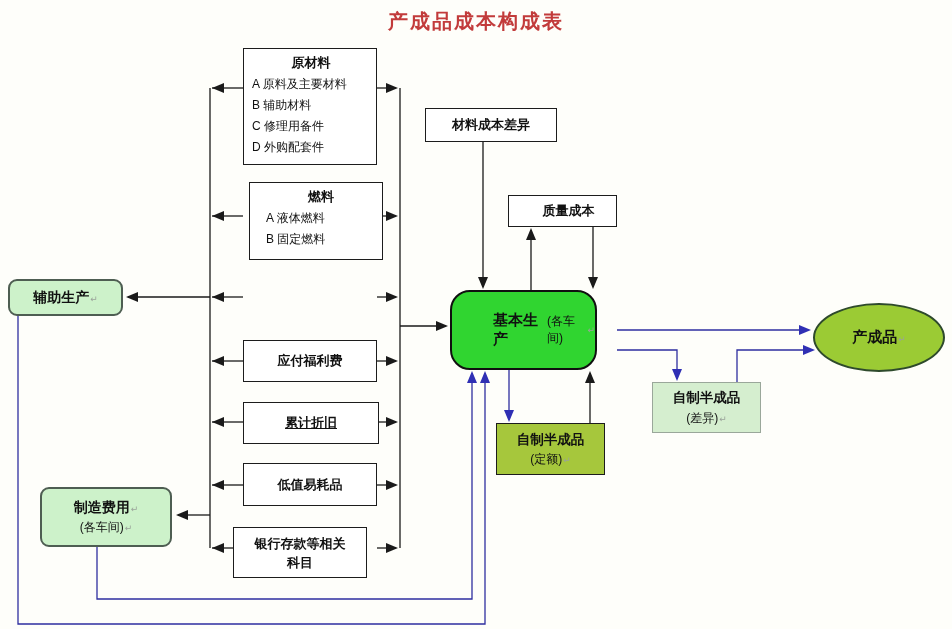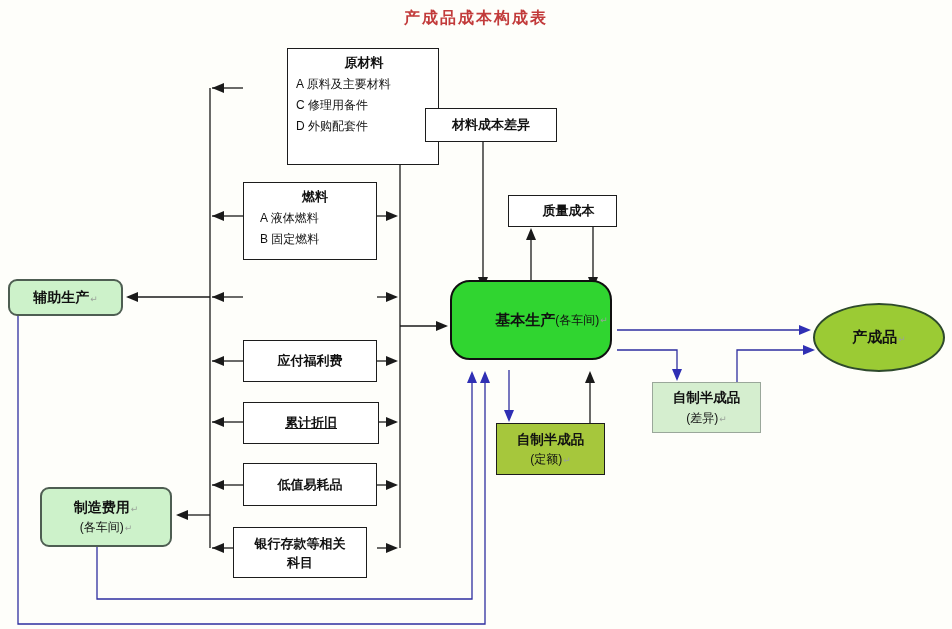--- a/index.html
+++ b/index.html
@@ -21,21 +21,21 @@
         flex-direction:row;align-items:center;}
   #basic-production .t{font-weight:bold;font-size:15px;}
   #basic-production .sub{font-size:12px;}
   .olive{background:#a6c73c;border:1.5px solid #1c1c1c;}
   .olive .t{font-weight:bold;font-size:13.5px;line-height:19px;}
   .pale{background:#d5eecf;border:1px solid #9aa79a;}
   .pale .t{font-weight:bold;font-size:13.5px;line-height:20px;}
   #finished-product{background:#9bcb34;border:2px solid #2e4a2c;border-radius:50%;}
   #finished-product .t{font-weight:bold;font-size:15px;}
   #page-title{position:absolute;left:0;top:8px;width:100%;text-align:center;z-index:2;
-        color:#c23b3b;font-size:16px;font-weight:bold;letter-spacing:2px;}
+        color:#c23b3b;font-size:20px;font-weight:bold;letter-spacing:2px;}
   .bank-line{font-weight:bold;font-size:13px;line-height:19px;text-align:center;}
   svg .k{stroke:#1a1a1a;stroke-width:1.3;fill:none;}
   svg .b{stroke:#2e2ea0;stroke-width:1.3;fill:none;}
   svg .ak{fill:#1a1a1a;stroke:none;}
   svg .ab{fill:#2f2fb4;stroke:none;}
 </style>
 </head>
 <body>
 
 <div id="canvas">
@@ -112,28 +112,29 @@
     <polygon class="ak" points="590,371 585,383 595,383"></polygon>
 
     <polygon class="ab" points="509,422 504,410 514,410"></polygon>
     <polygon class="ab" points="485,371 480,383 490,383"></polygon>
     <polygon class="ab" points="472,371 467,383 477,383"></polygon>
     <polygon class="ab" points="811,330 799,325 799,335"></polygon>
     <polygon class="ab" points="677,381 672,369 682,369"></polygon>
     <polygon class="ab" points="815,350 803,345 803,355"></polygon>
   </svg>
 
-  <div class="node whitebox listbox" style="left:243px;top:48px;width:152px;height:117px;margin-left:44px;">
+  <div class="node whitebox listbox" style="left:243px;top:48px;width:134px;height:117px;">
     <div class="t">原材料</div>
     <div class="it">A 原料及主要材料</div>
+    <div class="it">B 辅助材料</div>
     <div class="it">C 修理用备件</div>
     <div class="it">D 外购配套件</div>
   </div>
 
-  <div class="node whitebox listbox" style="left:243px;top:182px;width:134px;height:78px;padding-left:16px;">
+  <div class="node whitebox listbox" style="left:249px;top:182px;width:134px;height:78px;padding-left:16px;">
     <div class="t">燃料</div>
     <div class="it">A 液体燃料</div>
     <div class="it">B 固定燃料</div>
   </div>
 
 
   <div class="node whitebox" style="left:243px;top:340px;width:134px;height:42px;">
     <div class="t">应付福利费</div>
   </div>
 
@@ -151,21 +152,21 @@
   </div>
 
   <div class="node whitebox" style="left:425px;top:108px;width:132px;height:34px;">
     <div class="t">材料成本差异</div>
   </div>
 
   <div class="node whitebox" style="left:508px;top:195px;width:109px;height:32px;padding-left:12px;">
     <div class="t">质量成本</div>
   </div>
 
-  <div class="node" id="basic-production" style="left:450px;top:280px;width:162px;height:80px;padding-left:41px;">
+  <div class="node" id="basic-production" style="left:450px;top:290px;width:147px;height:80px;padding-left:41px;">
     <span class="t">基本生产</span>
       <span class="sub">(各车间)</span>
       <span class="mark">↵</span>
   </div>
 
   <div class="node softgreen" style="left:8px;top:279px;width:115px;height:37px;">
     <div><span class="t">辅助生产</span><span class="mark">↵</span></div>
   </div>
 
   <div class="node softgreen" style="left:40px;top:487px;width:132px;height:60px;">

